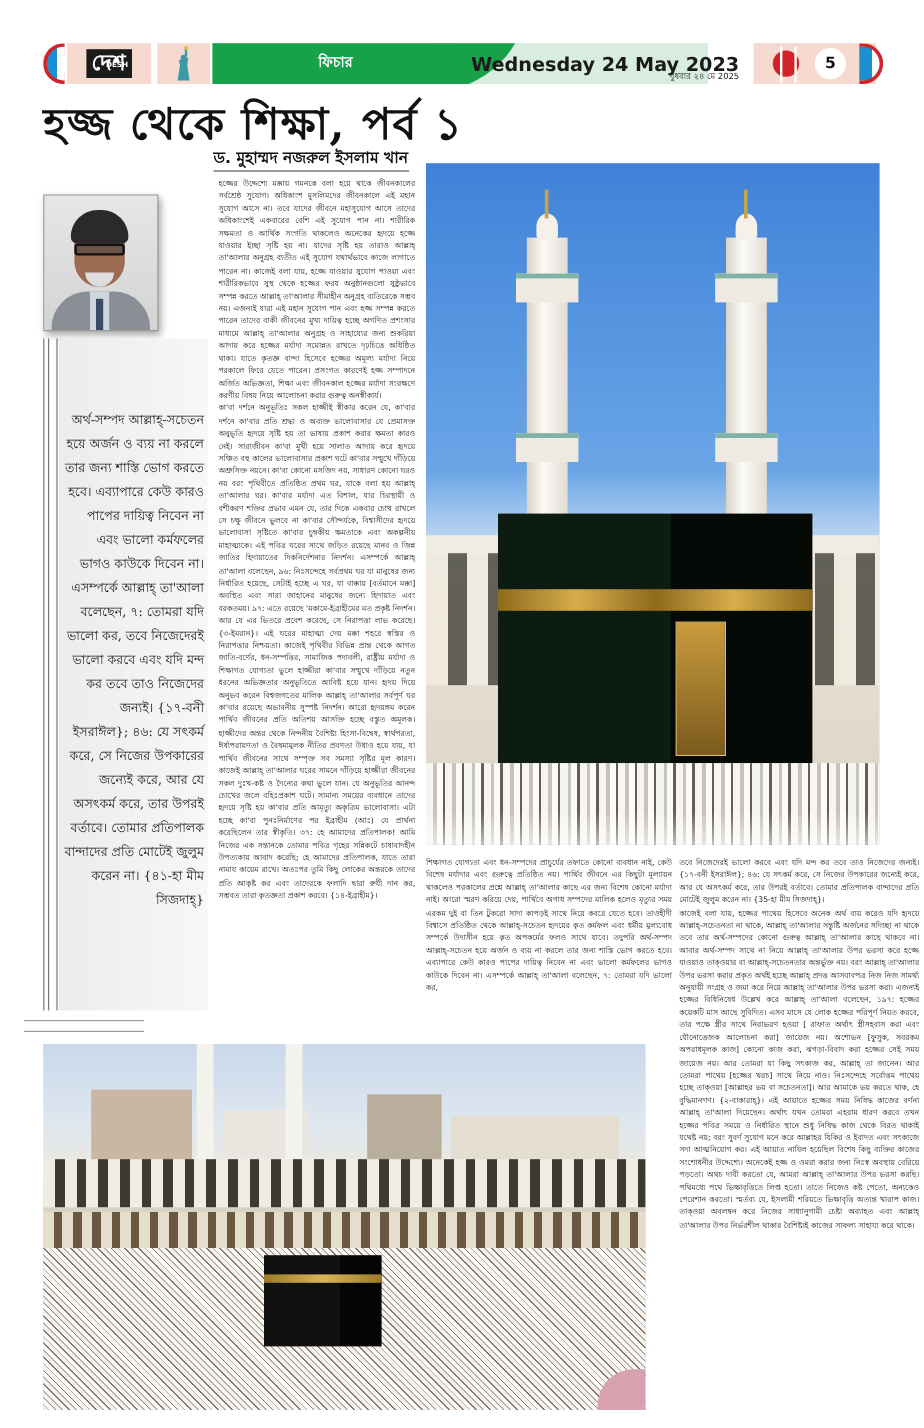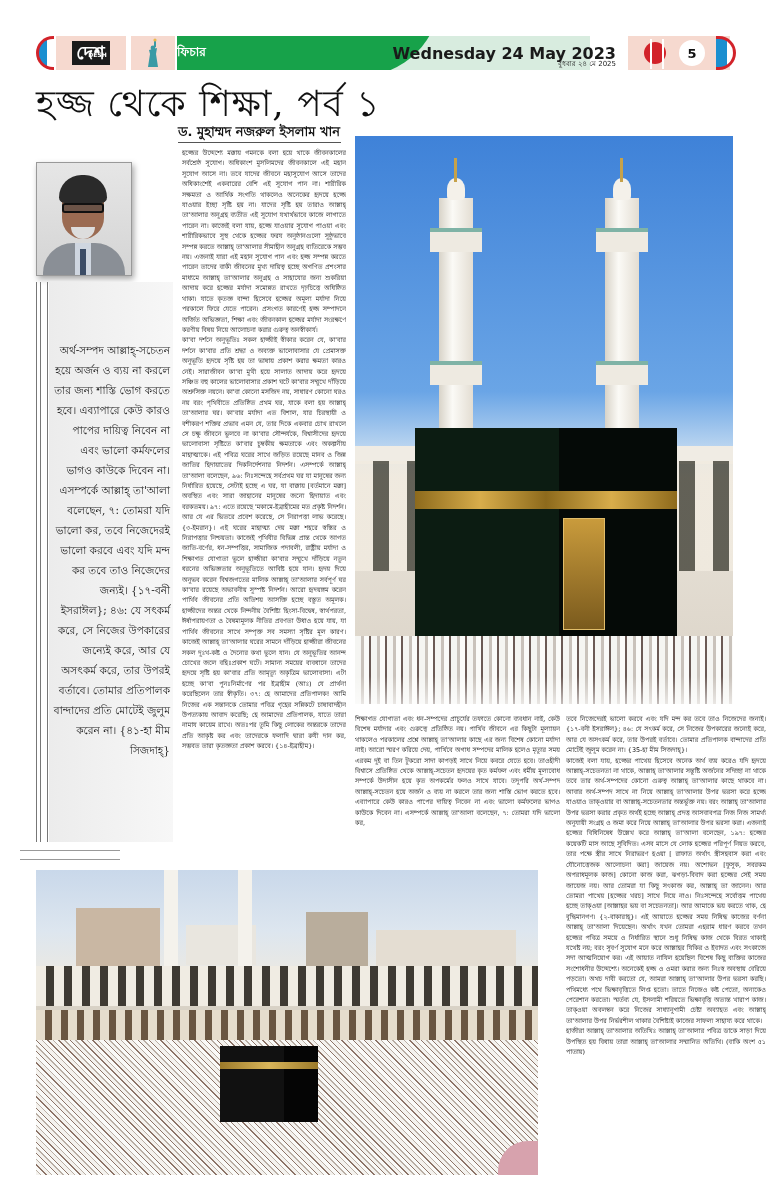--- a/index.html
+++ b/index.html
@@ -5,33 +5,33 @@
   html, body { margin:0; padding:0; }
   body { width:770px; height:1190px; background:#ffffff; position:relative; overflow:hidden;
          font-family:"DejaVu Sans", sans-serif; color:#111; }
   .abs { position:absolute; }
   .logo-arc { left:36px; top:36px; width:18px; height:34px; border:3px solid #d2232a; border-right:none;
               border-radius:17px 0 0 17px; box-sizing:border-box; background:linear-gradient(90deg,#1b8fd0 0 55%,#fff 55%); }
   .logo-box { left:56px; top:36px; width:70px; height:34px; background:#f6d9cf; display:flex; align-items:center; justify-content:center; }
   .logo-text { font-family:"DejaVu Sans", sans-serif; font-weight:bold; font-size:18px; color:#fff; background:#1b1b1b; padding:1px 4px; letter-spacing:1px; line-height:22px; position:relative; }
   .logo-sub { position:absolute; right:3px; bottom:-1px; font-size:6px; letter-spacing:0; }
   .liberty { left:131px; top:36px; width:44px; height:34px; background:#f6d9cf; display:flex; align-items:center; justify-content:center; }
-  .section-bar { left:177px; top:36px; width:205px; height:34px; background:#17a24a; border-radius:0 0 0 0; display:flex; align-items:center; justify-content:flex-start; color:#fff; font-size:12px; font-weight:bold; }
+  .section-bar { left:177px; top:36px; width:205px; height:34px; background:#17a24a; border-radius:0 0 0 0; display:flex; align-items:center; justify-content:center; color:#fff; font-size:12px; font-weight:bold; }
   .section-curve { left:360px; top:36px; width:230px; height:34px; background:#d8ecdf; overflow:hidden; }
   .section-curve::before { content:""; position:absolute; left:-60px; top:-40px; width:140px; height:80px; background:#17a24a; border-radius:0 0 120px 0; }
   .date-en { right:154px; top:44px; font-size:16px; font-weight:bold; text-align:right; white-space:nowrap; color:#1a1a1a; }
   .date-bn { right:154px; top:58px; font-size:7px; text-align:right; white-space:nowrap; color:#222; }
   .page-box { left:628px; top:36px; width:102px; height:34px; background:#f6d9cf; }
   .cricket-icon { left:644px; top:42px; width:22px; height:22px; border-radius:50%; background:#d2232a; }
   .cricket-stumps { left:650px; top:39px; width:10px; height:30px; border-left:2px solid #fff; border-right:2px solid #fff; }
   .page-num { left:679px; top:40px; width:26px; height:26px; border-radius:50%; background:#fff; display:flex; align-items:center; justify-content:center; font-weight:bold; font-size:13px; }
   .end-arc { left:716px; top:36px; width:20px; height:34px; border:3px solid #d2232a; border-left:none; border-radius:0 17px 17px 0; box-sizing:border-box; background:linear-gradient(270deg,#fff 0 35%,#1b8fd0 35%); }
 
   
-  .headline { left:36px; top:76px; font-family:"DejaVu Serif", serif; font-size:36px; font-weight:normal; color:#111; white-space:nowrap; letter-spacing:1px; }
+  .headline { left:36px; top:76px; font-family:"DejaVu Serif", serif; font-size:36px; font-weight:bold; color:#111; white-space:nowrap; letter-spacing:1px; }
   .byline { left:178px; top:122px; font-size:13px; font-weight:bold; white-space:nowrap; }
   .byline-rule { left:178px; top:142px; width:163px; height:1px; background:#555; }
 
   
   .author-photo { left:36px; top:162px; width:94px; height:112px; background:linear-gradient(#e6e6e6,#d4d4d4); border:1px solid #999;
                   box-shadow:2px 3px 6px rgba(0,0,0,0.35); overflow:hidden; }
   .ph-hair { position:absolute; left:22px; top:12px; width:48px; height:28px; background:#2a2a2a; border-radius:24px 24px 6px 6px; }
   .ph-face { position:absolute; left:25px; top:20px; width:42px; height:56px; background:#9b6b52; border-radius:20px 20px 22px 22px; }
   .ph-glasses { position:absolute; left:25px; top:40px; width:42px; height:10px; border:2px solid #111; border-radius:3px; box-sizing:border-box; background:rgba(60,60,60,0.5); }
   .ph-beard { position:absolute; left:34px; top:64px; width:24px; height:12px; background:#ddd; border-radius:0 0 12px 12px; }
@@ -154,21 +154,20 @@
   <div class="crowd-fade"></div>
 </div>
 
 <div class="abs col col2">
   <p>শিক্ষাগত যোগ্যতা এবং ধন-সম্পদের প্রাচুর্যের তফাতে কোনো ব্যবধান নাই, কেউ বিশেষ মর্যাদার এবং গুরুত্বে প্রতিষ্ঠিত নয়। পার্থিব জীবনে এর কিছুটা মূল্যায়ন থাকলেও পরকালের প্রশ্নে আল্লাহ্ তা'আলার কাছে এর জন্য বিশেষ কোনো মর্যাদা নাই। আরো স্মরণ করিয়ে দেয়, পার্থিবে অগাধ সম্পদের মালিক হলেও মৃত্যুর সময় এরকম দুই বা তিন টুকরো সাদা কাপড়ই সাথে নিয়ে কবরে যেতে হবে। তাওহীদী বিশ্বাসে প্রতিষ্ঠিত থেকে আল্লাহ্-সচেতন হৃদয়ের কৃত কর্মফল এবং ধর্মীয় মূল্যবোধ সম্পর্কে উদাসীন হয়ে কৃত অপকর্মের ফলও সাথে যাবে। তদুপরি অর্থ-সম্পদ আল্লাহ্-সচেতন হয়ে অর্জন ও ব্যয় না করলে তার জন্য শাস্তি ভোগ করতে হবে। এব্যাপারে কেউ কারও পাপের দায়িত্ব নিবেন না এবং ভালো কর্মফলের ভাগও কাউকে দিবেন না। এসম্পর্কে আল্লাহ্ তা'আলা বলেছেন, ৭: তোমরা যদি ভালো কর,</p>
 </div>
 
 <div class="abs col col3">
   <p>তবে নিজেদেরই ভালো করবে এবং যদি মন্দ কর তবে তাও নিজেদের জন্যই। {১৭-বনী ইসরাঈল}; ৪৬: যে সৎকর্ম করে, সে নিজের উপকারের জন্যেই করে, আর যে অসৎকর্ম করে, তার উপরই বর্তাবে। তোমার প্রতিপালক বান্দাদের প্রতি মোটেই জুলুম করেন না। {35-হা মীম সিজদাহ্}।</p>
   <p>কাজেই বলা যায়, হজ্জের পাথেয় হিসেবে অনেক অর্থ ব্যয় করেও যদি হৃদয়ে আল্লাহ্-সচেতনতা না থাকে, আল্লাহ্ তা'আলার সন্তুষ্টি অর্জনের সদিচ্ছা না থাকে তবে তার অর্থ-সম্পদের কোনো গুরুত্ব আল্লাহ্ তা'আলার কাছে থাকবে না। আবার অর্থ-সম্পদ সাথে না নিয়ে আল্লাহ্ তা'আলার উপর ভরসা করে হজ্জে যাওয়াও তাক্ওয়ার বা আল্লাহ্-সচেতনতার অন্তর্ভুক্ত নয়। বরং আল্লাহ্ তা'আলার উপর ভরসা করার প্রকৃত অর্থই হচ্ছে আল্লাহ্ প্রদত্ত আসবাবপত্র নিজ নিজ সামর্থ্য অনুযায়ী সংগ্রহ ও জমা করে নিয়ে আল্লাহ্ তা'আলার উপর ভরসা করা। এজন্যই হজ্জের বিধিনিষেধ উল্লেখ করে আল্লাহ্ তা'আলা বলেছেন, ১৯৭: হজ্জের কয়েকটি মাস আছে সুবিদিত। এসব মাসে যে লোক হজ্জের পরিপূর্ণ নিয়ত করবে, তার পক্ষে স্ত্রীর সাথে নিরাভরণ হওয়া [ রাফাত অর্থাৎ স্ত্রীসহবাস করা এবং যৌনোত্তেজক আলোচনা করা] জায়েজ নয়। অশোভন [ফুসুক, সবরকম অপরাধমূলক কাজ] কোনো কাজ করা, ঝগড়া-বিবাদ করা হজ্জের সেই সময় জায়েজ নয়। আর তোমরা যা কিছু সৎকাজ কর, আল্লাহ্ তা জানেন। আর তোমরা পাথেয় [হজ্জের খরচ] সাথে নিয়ে নাও। নিঃসন্দেহে সর্বোত্তম পাথেয় হচ্ছে তাক্ওয়া [আল্লাহর ভয় বা সচেতনতা]। আর আমাকে ভয় করতে থাক, হে বুদ্ধিমানগণ। {২-বাকারাহ্}। এই আয়াতে হজ্জের সময় নিষিদ্ধ কাজের বর্ণনা আল্লাহ্ তা'আলা দিয়েছেন। অর্থাৎ যখন তোমরা এহরাম ধারণ করবে তখন হজ্জের পবিত্র সময়ে ও নির্ধারিত স্থানে শুধু নিষিদ্ধ কাজ থেকে বিরত থাকাই যথেষ্ট নয়; বরং সুবর্ণ সুযোগ মনে করে আল্লাহর যিকির ও ইবাদত এবং সৎকাজে সদা আত্মনিয়োগ কর। এই আয়াত নাযিল হয়েছিল বিশেষ কিছু ব্যক্তির কাজের সংশোধনীর উদ্দেশ্যে। অনেকেই হজ্জ ও ওমরা করার জন্য নিঃস্ব অবস্থায় বেরিয়ে পড়তো। অথচ দাবী করতো যে, আমরা আল্লাহ্ তা'আলার উপর ভরসা করছি। পথিমধ্যে পথে ভিক্ষাবৃত্তিতে লিপ্ত হতো। তাতে নিজেও কষ্ট পেতো, অন্যকেও পেরেশান করতো। স্মর্তব্য যে, ইসলামী শরিয়তে ভিক্ষাবৃত্তি অত্যন্ত খারাপ কাজ। তাক্ওয়া অবলম্বন করে নিজের সাধ্যানুগামী চেষ্টা অব্যাহত এবং আল্লাহ্ তা'আলার উপর নির্ভরশীল থাকার বৈশিষ্ট্যই কাজের সাফল্য সাহায্য করে থাকে।</p>
-  <p>হাজীরা আল্লাহ্ তা'আলার অতিথিঃ আল্লাহ্ তা'আলার পবিত্র ডাকে সাড়া দিয়ে উপস্থিত হয় বিধায় তারা আল্লাহ্ তা'আলার সম্মানিত অতিথি। (বাকি অংশ ৫১ পাতায়)</p>
 </div>
 
 <div class="abs haram-photo">
   <div class="h-bldg" style="left:40px; top:38px; width:84px; height:62px;"></div>
   <div class="h-bldg" style="left:150px; top:55px; width:70px; height:40px; background:#e9e6df;"></div>
   <div class="h-bldg" style="left:270px; top:42px; width:62px; height:56px; background:#b9ad9c;"></div>
   <div class="h-bldg" style="left:340px; top:60px; width:140px; height:38px; background:#e4ddd2;"></div>
   <div class="h-minaret" style="left:128px; top:0px; height:96px;"></div>
   <div class="h-minaret" style="left:202px; top:0px; height:96px;"></div>
   <div class="h-arcade1"></div>

